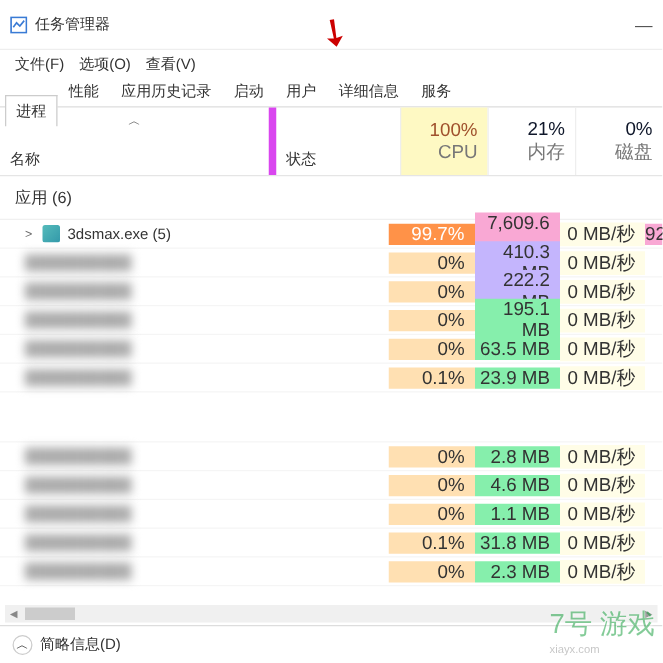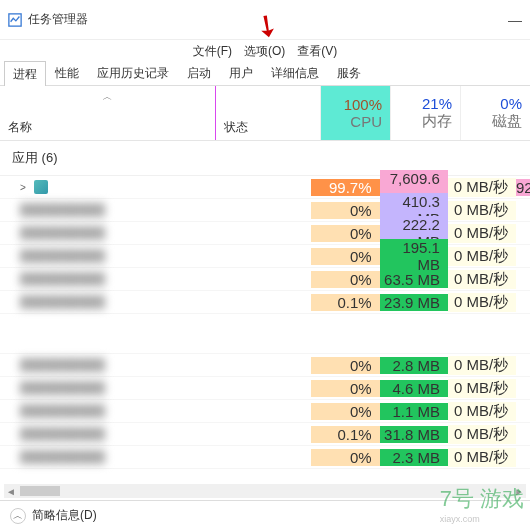--- a/index.html
+++ b/index.html
@@ -1,51 +1,51 @@
 <!DOCTYPE html>
 <html><head>
 <meta charset="utf-8">
 <style>
   * { box-sizing: border-box; margin: 0; padding: 0; }
   body { font-family: "Microsoft YaHei", "Segoe UI", sans-serif; font-size: 12px; color: #333; background: #fff; width: 530px; height: 530px; overflow: hidden; position: relative; }
   .titlebar { display: flex; align-items: center; padding: 4px 8px; height: 40px; border-bottom: 1px solid #eee; }
   .titlebar .icon { width: 14px; height: 14px; margin-right: 6px; }
   .titlebar-title { flex: 1; font-size: 12px; }
   .win-controls { display: flex; gap: 18px; font-size: 14px; color: #555; }
-  .menubar { display: flex; gap: 4px; padding: 2px 8px; height: 22px; align-items: center; justify-content: center; }
+  .menubar { display: flex; gap: 4px; padding: 2px 8px; height: 22px; align-items: center; }
   .menubar span { padding: 2px 4px; }
   .tabs { display: flex; border-bottom: 1px solid #ddd; padding: 0 4px; height: 24px; align-items: flex-end; }
   .tab { padding: 4px 8px 3px 8px; font-size: 12px; border: 1px solid transparent; border-bottom: none; cursor: pointer; }
-  .tab.active { border-color: #ccc; background: #fff; position: relative; top: 1px; }
+  .tab.active { border-color: #ccc; background: #fff; position: relative; top: 16px; }
   .arrow { position: absolute; top: 8px; left: 255px; color: #c00; font-size: 30px; transform: rotate(35deg); z-index: 50; pointer-events: none; }
   .headers { display: flex; height: 55px; border-bottom: 1px solid #e5e5e5; }
   .col-name { width: 215px; display: flex; flex-direction: column; justify-content: flex-end; padding: 4px 8px; position: relative; }
   .col-name .sort { text-align: center; color: #666; font-size: 10px; position: absolute; top: 4px; left: 50%; transform: translateX(-50%); }
-  .col-status { width: 105px; display: flex; align-items: flex-end; padding: 4px 8px; border-left: 1px solid #d946ef; }
+  .col-status { width: 105px; display: flex; align-items: flex-end; padding: 4px 8px; border-left: 6px solid #d946ef; }
   .col-metric { width: 70px; text-align: right; padding: 4px 8px; border-left: 1px solid #eee; display: flex; flex-direction: column; justify-content: center; }
-  .col-metric .pct { font-size: 15px; color: #1d4ed8; }
+  .col-metric .pct { font-size: 15px; color: #0f172a; }
   .col-metric .lbl { font-size: 15px; color: #777; }
-  .col-metric.hot { background: #5eead4; }
+  .col-metric.hot { background: #fef9c3; }
   .col-metric.hot .pct { color: #a0522d; font-weight: 500; }
   .section-header { padding: 8px 12px; font-size: 13px; border-bottom: 1px solid #f0f0f0; }
   .rows { }
   .row { display: flex; height: 23px; align-items: center; border-bottom: 1px solid #f5f5f5; }
   .row .nm { width: 215px; padding-left: 20px; display: flex; align-items: center; gap: 6px; overflow: hidden; white-space: nowrap; }
   .row .nm.blur { filter: blur(4px); color: #aaa; }
   .row .st { width: 105px; }
   .row .cell { width: 70px; text-align: right; padding-right: 8px; font-size: 15px; }
   .chevron { display:inline-block; width: 8px; color: #666; font-size: 10px; }
   .app-icon { width: 14px; height: 14px; background: linear-gradient(135deg,#5bb,#39a); border-radius: 2px; }
   .c-cpu { background: #fff8e1; }
   .c-cpu.h1 { background: #ff9248; color: #fff; }
   .c-cpu.h0 { background: #ffe0b2; }
   .c-mem { background: #fff3e0; }
   .c-mem.h1 { background: #f9a8d4; }
   .c-mem.h2 { background: #c4b5fd; }
-  .c-mem.h3 { background: #22c55e; }
+  .c-mem.h3 { background: #86efac; }
   .c-disk { background: #fffde7; }
   .c-oth { background: #f9a8d4; width: 14px !important; }
   .row.gap { height: 40px; }
   .scrollbar-h { position: absolute; bottom: 32px; left: 4px; right: 4px; height: 14px; background: #f0f0f0; display: flex; align-items: center; }
   .scrollbar-h .thumb { width: 40px; height: 10px; background: #ccc; margin-left: 2px; }
   .scrollbar-h .ar { width: 14px; text-align: center; color: #888; font-size: 10px; }
   .footer { position: absolute; bottom: 0; left: 0; right: 0; height: 30px; border-top: 1px solid #ddd; display: flex; align-items: center; padding: 0 10px; gap: 6px; }
   .footer .chev { border: 1px solid #ccc; border-radius: 50%; width: 16px; height: 16px; display: flex; align-items: center; justify-content: center; font-size: 10px; }
   .watermark { position: absolute; bottom: 6px; right: 6px; font-size: 22px; color: #3a5; opacity: 0.6; font-weight: normal; text-shadow: 1px 1px 2px #fff; pointer-events: none; }
   .watermark small { font-size: 9px; display: block; color: #888; opacity: 0.8; }
@@ -104,20 +104,21 @@
   </div>
 </div>
 
 <div class="section-header">应用 (6)</div>
 
 <div class="rows" id="rows">
     <div class="row">
       <div class="nm">
         <span class="chevron">&gt;</span>
         <span class="app-icon"></span>
+        <span>3dsmax.exe (5)</span>
       </div>
       <div class="st"></div>
       <div class="cell c-cpu h1">99.7%</div>
       <div class="cell c-mem h1">7,609.6 ...</div>
       <div class="cell c-disk">0 MB/秒</div>
       <div class="cell c-oth">92</div>
     </div>
     <div class="row">
       <div class="nm blur">██████████</div>
       <div class="st"></div>

